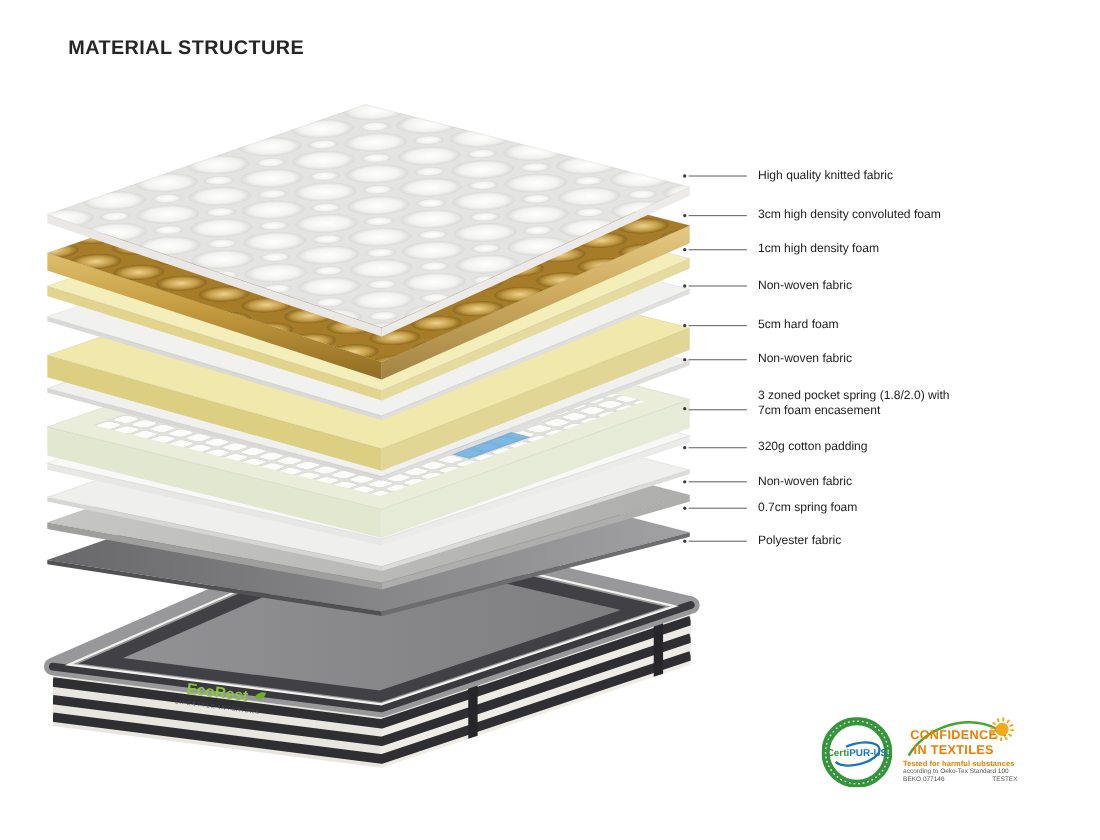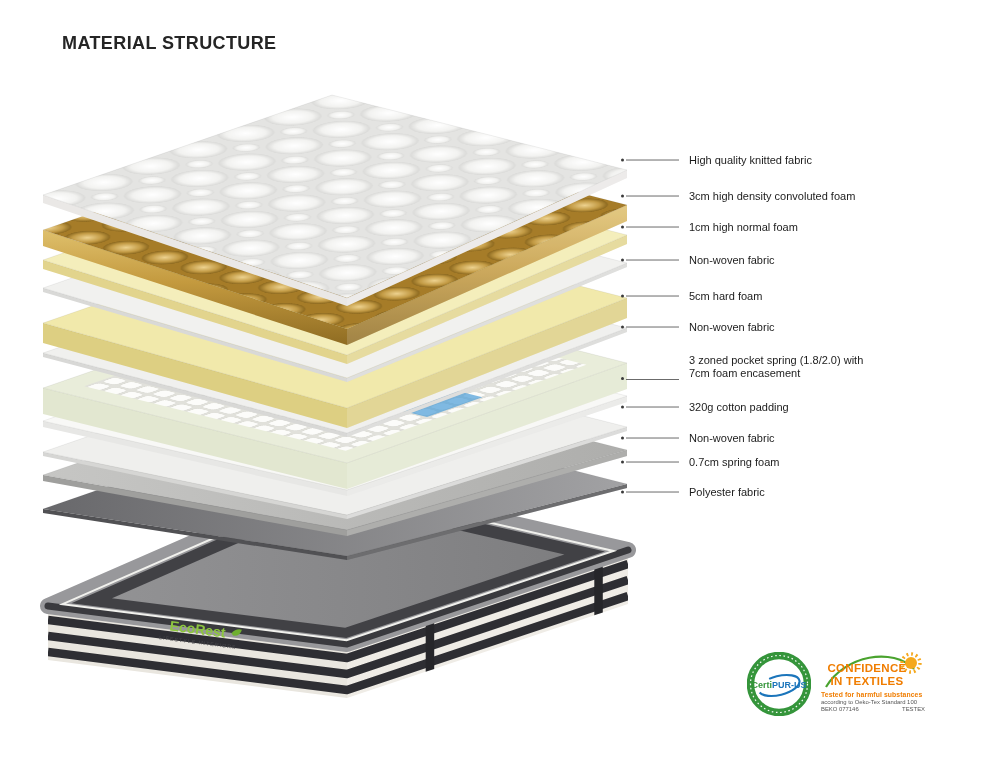--- a/index.html
+++ b/index.html
@@ -7,21 +7,21 @@
         font-family:"Liberation Sans",sans-serif;}
   .title{position:absolute;left:62px;top:33px;font-size:18px;font-weight:700;
          letter-spacing:.4px;color:#252525;}
   #diagram-svg{position:absolute;left:0;top:0;}
   #labels{position:absolute;left:0;top:0;width:1000px;height:764px;pointer-events:none;}
   .label-row{position:absolute;left:621px;display:flex;align-items:center;transform:translateY(-50%);}
   .label-row .dot{width:3px;height:3px;border-radius:50%;background:#3a3a3a;flex:0 0 auto;}
   .label-row .leader{width:53px;height:1px;background:#6b6b6b;margin-left:2px;flex:0 0 auto;}
   .label-row .label-text{margin-left:10px;font-size:11px;font-weight:500;color:#1c1c1c;
          white-space:pre-line;line-height:1.18;width:300px;}
-  .label-row.multiline{align-items:flex-end;transform:translateY(-11px);}
+  .label-row.multiline{align-items:center;transform:translateY(-11px);}
   .label-row.multiline .dot{margin-top:10px;}
   .label-row.multiline .leader{margin-top:11px;}
   .certs{position:absolute;left:747px;top:650px;width:210px;height:75px;display:flex;gap:10px;}
   .certipur{width:64px;height:64px;margin-top:2px;}
   .oeko{width:104px;display:flex;flex-direction:column;}
   .oeko-tested{font-size:6.8px;font-weight:700;color:#f07d00;letter-spacing:.1px;margin-top:1px;}
   .oeko-accord{font-size:5.9px;color:#565656;margin-top:1px;}
   .oeko-row{display:flex;justify-content:space-between;font-size:5.9px;color:#565656;margin-top:1px;}
 </style>
 </head>
@@ -181,21 +181,21 @@
         <div class="label-text">High quality knitted fabric</div>
       </div>
       <div class="label-row" style="top: 196px;">
         <span class="dot"></span>
         <span class="leader"></span>
         <div class="label-text">3cm high density convoluted foam</div>
       </div>
       <div class="label-row" style="top: 227px;">
         <span class="dot"></span>
         <span class="leader"></span>
-        <div class="label-text">1cm high normal foam</div>
+        <div class="label-text">1cm high density foam</div>
       </div>
       <div class="label-row" style="top: 260px;">
         <span class="dot"></span>
         <span class="leader"></span>
         <div class="label-text">Non-woven fabric</div>
       </div>
       <div class="label-row" style="top: 296px;">
         <span class="dot"></span>
         <span class="leader"></span>
         <div class="label-text">5cm hard foam</div>

